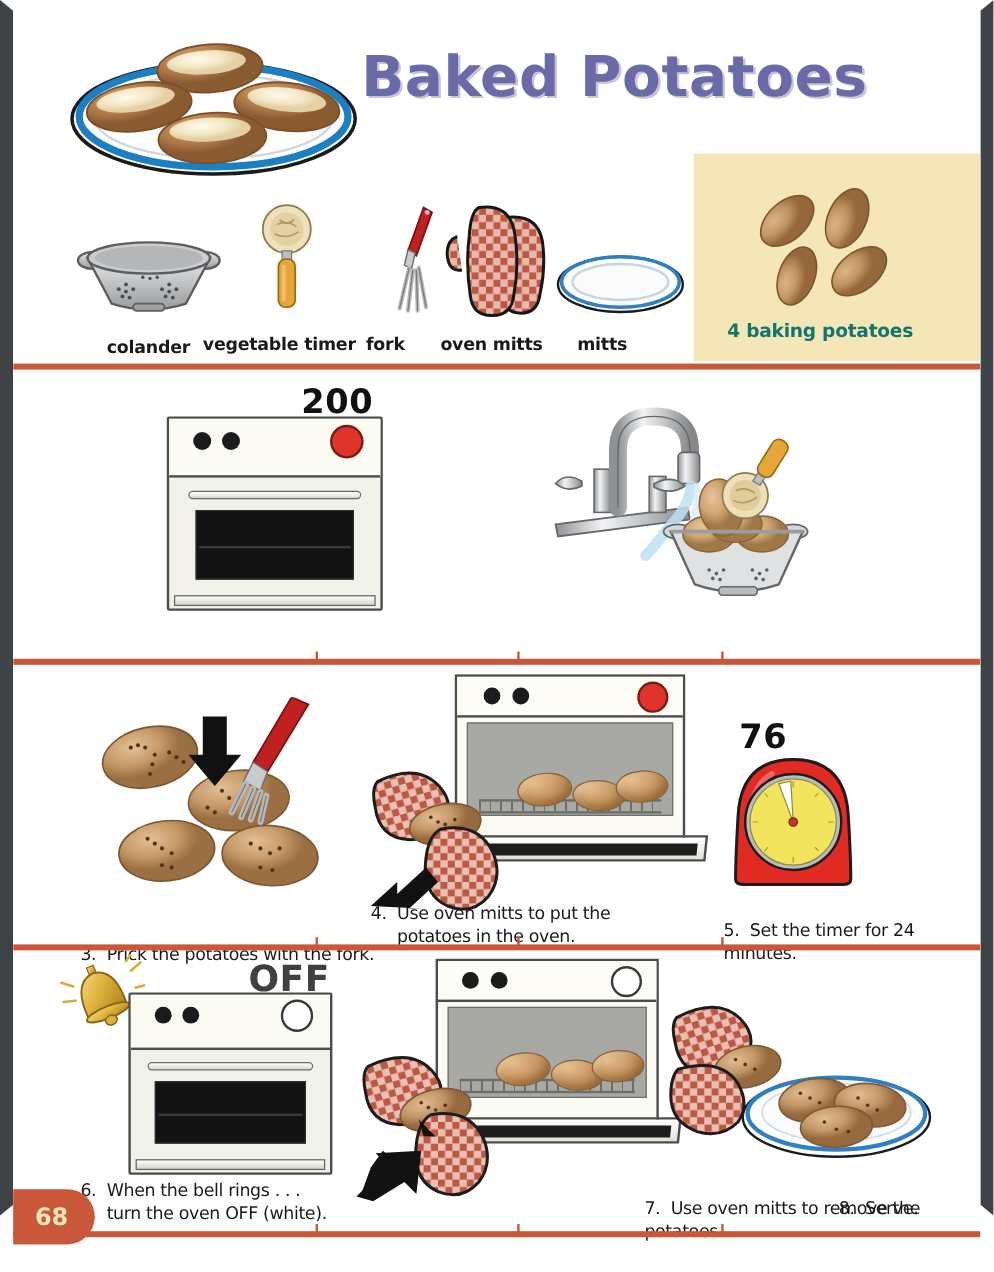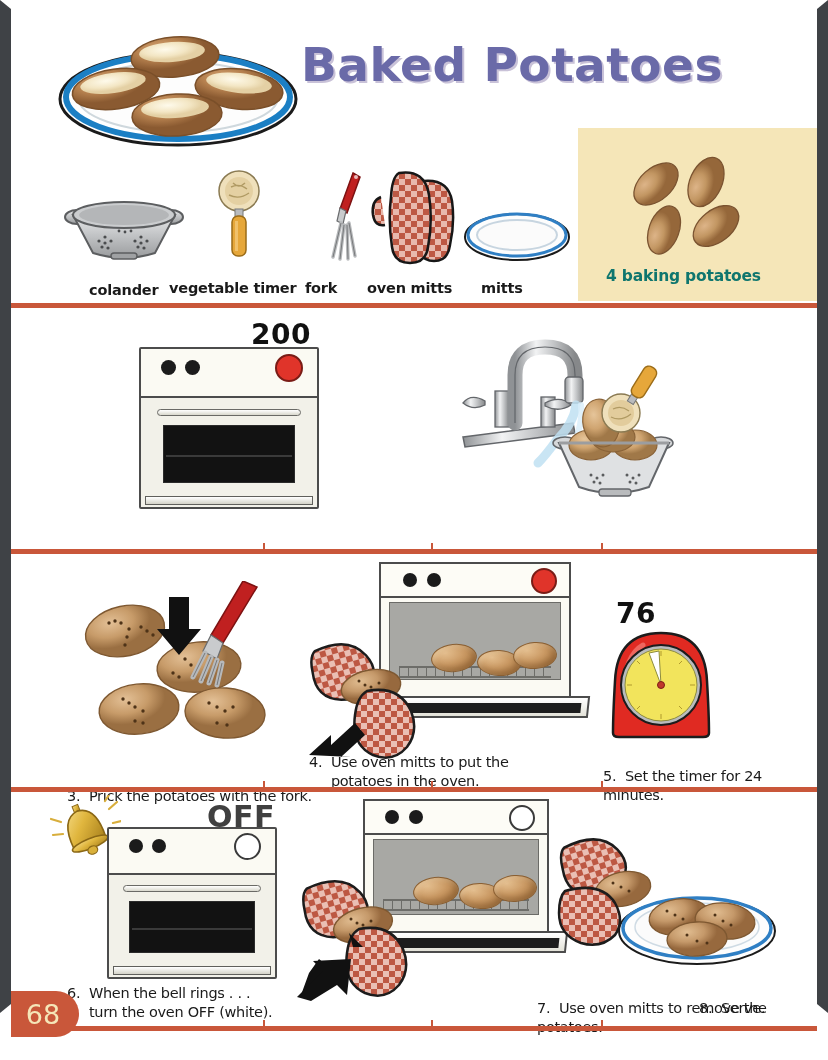--- a/index.html
+++ b/index.html
@@ -114,22 +114,22 @@
   .page-tab {
     position: absolute;
     left: -4px; bottom: 14px;
     width: 72px; height: 46px;
     background: #c9573a;
     border-radius: 0 24px 24px 0;
     display: flex; align-items: center; justify-content: center;
   }
   .page-num {
     font-family: "DejaVu Sans", sans-serif;
-    font-size: 27px;
-    font-weight: normal;
+    font-size: 20px;
+    font-weight: bold;
     color: #f5e6b8;
     letter-spacing: 0px;
   }
 
   
 
   
   .oven { position: absolute; }
   .oven-body {
     position: absolute; inset: 0;

